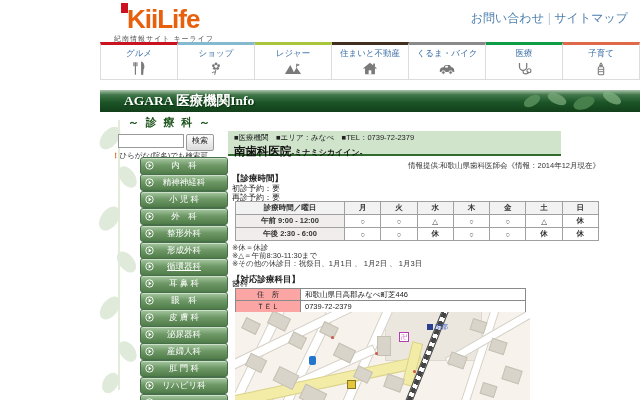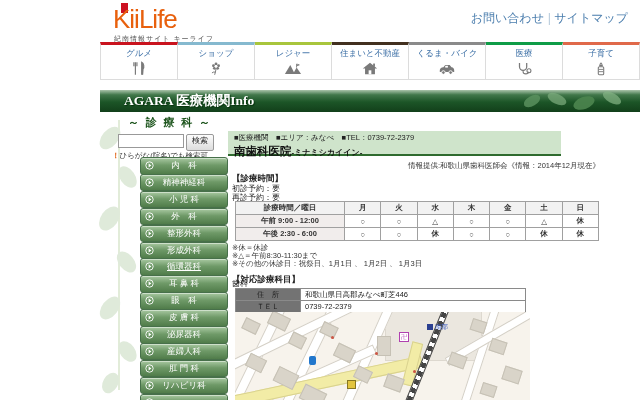--- a/index.html
+++ b/index.html
@@ -1,20 +1,20 @@
 <!DOCTYPE html>
 <html><head>
 <meta charset="utf-8">
 <style>
   html,body{margin:0;padding:0;}
   body{width:640px;height:400px;background:#fff;font-family:"Liberation Sans","DejaVu Sans",sans-serif;}
   #page{position:relative;width:640px;height:400px;overflow:hidden;background:#fff;}
 
   
-  .logo{position:absolute;left:113px;top:6px;color:#e8600d;font-weight:normal;font-size:26px;letter-spacing:-1px;line-height:26px;cursor:pointer;}
+  .logo{position:absolute;left:127px;top:6px;color:#e8600d;font-weight:bold;font-size:26px;letter-spacing:-1px;line-height:26px;cursor:pointer;}
   .logo-accent{position:absolute;left:121px;top:3px;width:7px;height:10px;background:#cc1122;}
   .tagline{position:absolute;left:114px;top:34px;font-size:7px;color:#555;letter-spacing:1px;}
   .hlinks{position:absolute;right:12px;top:10px;font-size:12px;color:#4a7dad;font-family:Liberation Serif, serif;}
   .hlinks a{color:#4a7dad;text-decoration:none;cursor:pointer;}
   .hlinks .sep{color:#88a8c4;margin:0 4px;}
 
   
   .nav{position:absolute;left:100px;top:42px;width:540px;height:38px;display:flex;}
   .tab{flex:1;background:#fff;border:1px solid #dcdcdc;border-left:none;border-top:3px solid #ccc;text-align:center;cursor:pointer;}
   .tab:first-child{border-left:1px solid #dcdcdc;}
@@ -53,21 +53,21 @@
   table.hours{position:absolute;left:235px;top:201px;width:364px;border-collapse:collapse;table-layout:fixed;}
   table.hours td,table.hours th{border:1px solid #a0a0a0;font-size:7.5px;font-weight:bold;text-align:center;height:12px;padding:0;color:#333;}
   table.hours th{background:#f2f2f2;}
   table.hours td.time{background:#f1edec;}
   table.hours .c0{width:108px;}
 
   .note{position:absolute;left:232px;font-size:7.5px;color:#333;white-space:nowrap;}
 
   table.addr{position:absolute;left:235px;top:288px;width:291px;border-collapse:collapse;table-layout:fixed;}
   table.addr td{border:1px solid #8a8a8a;font-size:7.5px;height:11px;padding:0 4px;color:#222;}
-  table.addr td.lab{width:64px;background:#737373;text-align:center;padding:0;}
+  table.addr td.lab{width:64px;background:#fca5a5;text-align:center;padding:0;}
 
   
   .map{position:absolute;left:235px;top:312px;width:295px;height:88px;background:#f7f3ec;overflow:hidden;cursor:grab;}
   .map .blk{position:absolute;background:#d9d4c9;border:1px solid #c6c1b5;}
   .map .road{position:absolute;background:#fff;border:1px solid #d5d0c6;}
   .map .yroad{position:absolute;background:#f2eca6;border:1px solid #d9d28f;}
   .map .rail{position:absolute;width:5px;background:repeating-linear-gradient(180deg,#454545 0 5px,#fff 5px 9px);border-left:1px solid #454545;border-right:1px solid #454545;}
   .map .stn{position:absolute;width:6px;height:6px;background:#2b3f90;}
   .map .stn-label{position:absolute;font-size:6.5px;color:#3a5bc0;white-space:nowrap;}
   .map .temple{position:absolute;width:8px;height:8px;background:#fff;border:1px solid #b040b0;color:#b040b0;font-size:6px;line-height:8px;text-align:center;}

